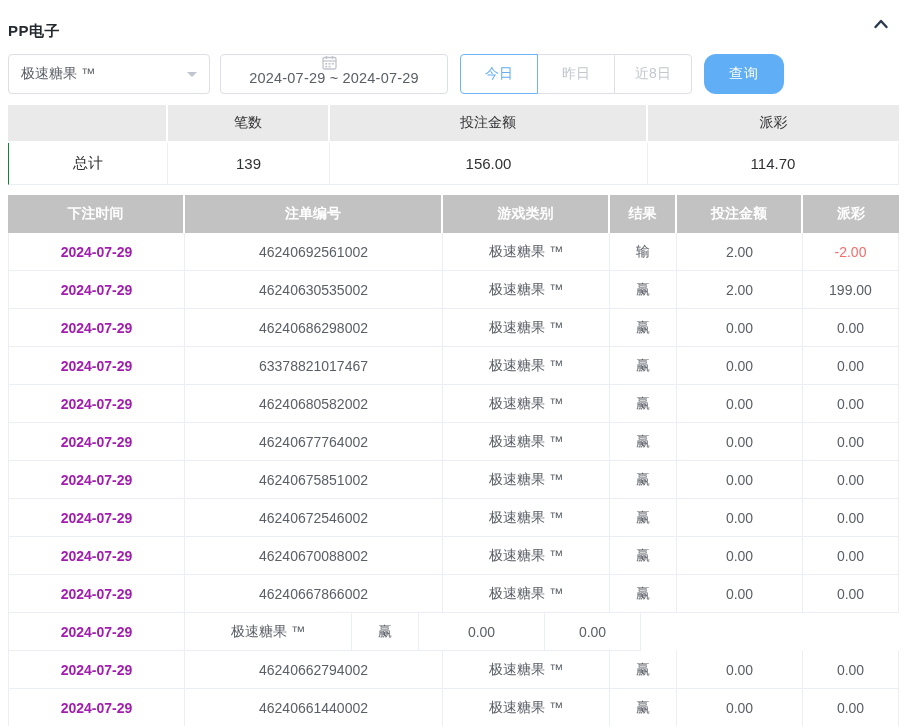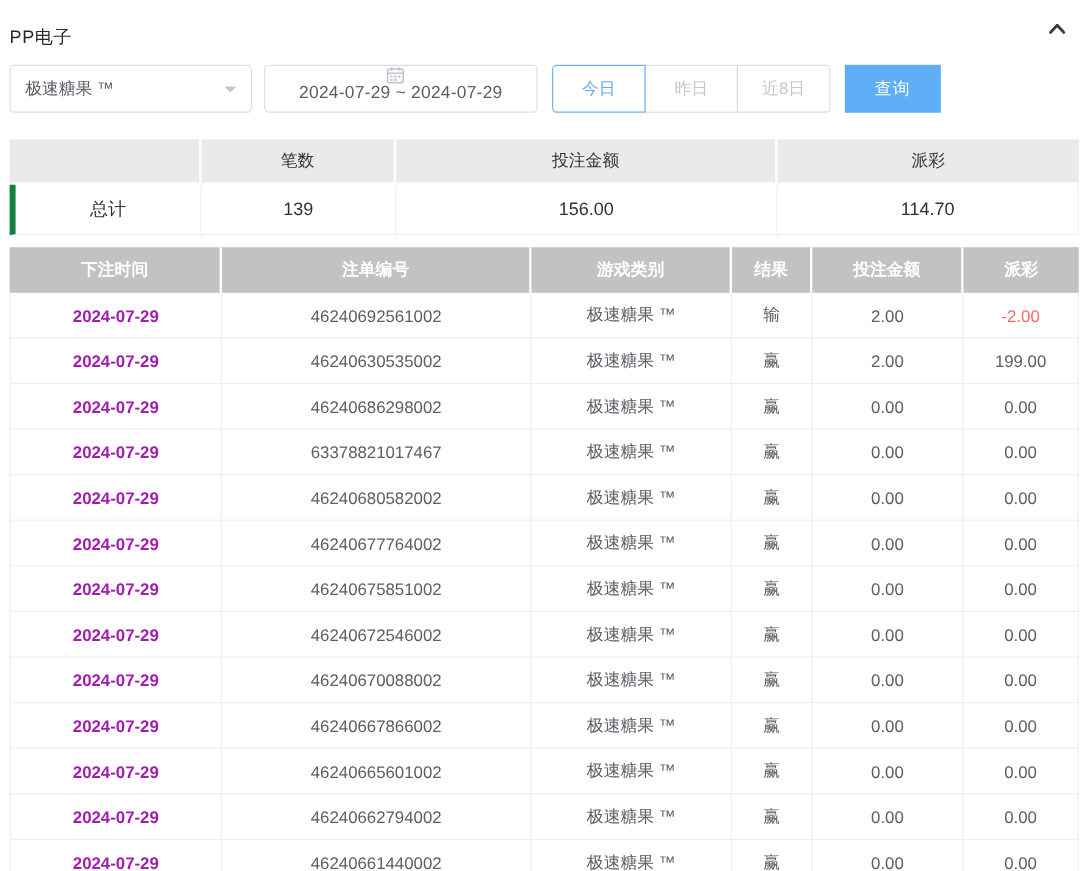--- a/index.html
+++ b/index.html
@@ -4,53 +4,53 @@
 <style>
   html,body{margin:0;padding:0;}
   body{
     width:907px;height:726px;overflow:hidden;background:#ffffff;
     font-family:"Liberation Sans","DejaVu Sans",sans-serif;color:#303133;
   }
   .panel{padding:14px 8px 0 8px;}
 
   
   .panel-head{display:flex;justify-content:space-between;align-items:center;height:20px;}
-  .panel-title{font-size:15px;font-weight:normal;color:#24292f;letter-spacing:.5px;margin-top:14px;}
+  .panel-title{font-size:15px;font-weight:bold;color:#24292f;letter-spacing:.5px;margin-top:14px;}
   .collapse-btn{width:20px;height:20px;margin-right:8px;cursor:pointer;display:flex;align-items:center;justify-content:center;}
 
   
   .controls{display:flex;align-items:center;margin-top:20px;height:40px;}
   .ctl{box-sizing:border-box;height:40px;border:1px solid #dcdfe6;border-radius:4px;background:#fff;
        display:flex;align-items:center;font-size:14px;color:#5a5e66;}
   .game-select{width:202px;justify-content:space-between;padding:0 12px;cursor:pointer;}
   .caret-down{width:0;height:0;border:5px solid transparent;border-top-color:#c0c4cc;margin-top:6px;}
   .date-box{width:228px;margin-left:10px;padding:0 11px;cursor:pointer;flex-direction:column;}
   .cal-icon{margin-right:9px;display:flex;}
   .date-text{font-size:14.5px;color:#5a5e66;letter-spacing:.2px;white-space:nowrap;}
 
   .btn-group{display:flex;margin-left:12px;}
   .qbtn{box-sizing:border-box;height:40px;width:78px;background:#fff;border:1px solid #dcdfe6;
         color:#c3c7ce;font-size:14px;display:flex;align-items:center;justify-content:center;
         margin-left:-1px;cursor:pointer;position:relative;}
   .qbtn:first-child{border-radius:4px 0 0 4px;margin-left:0;}
   .qbtn:last-child{border-radius:0 4px 4px 0;}
   .qbtn.active{border-color:#6db4f6;color:#64adf2;z-index:1;}
 
-  .query-btn{box-sizing:border-box;margin-left:12px;height:40px;width:80px;border:none;border-radius:0;
+  .query-btn{box-sizing:border-box;margin-left:12px;height:40px;width:80px;border:none;border-radius:12px;
         background:#60aef6;color:#fff;font-size:14px;display:flex;align-items:center;justify-content:center;
         cursor:pointer;letter-spacing:1px;}
 
   
-  .summary{margin-top:22px;}
+  .summary{margin-top:11px;}
   .srow{display:flex;}
   .scell{box-sizing:border-box;display:flex;align-items:center;justify-content:center;font-size:14px;}
   .s-head .scell{height:38px;background:#eaeaea;color:#303133;border-right:2px solid #fff;border-bottom:2px solid #fff;}
   .s-head .scell:last-child{border-right:none;}
   .s-body .scell{height:42px;font-size:15px;color:#303133;border-right:1px solid #ebeef5;border-bottom:1px solid #ebeef5;}
-  .s-body .scell:first-child{border-left:5px solid #15803d;font-family:Liberation Mono, monospace;}
+  .s-body .scell:first-child{border-left:1px solid #15803d;font-family:Liberation Mono, monospace;}
   .s-body .scell:last-child{border-right:1px solid #ebeef5;}
   .s0{width:160px}.s1{width:162px}.s2{width:318px}.s3{width:251px}
 
   
   .mtable{margin-top:10px;}
   .m-head{display:flex;}
   .mhcell{box-sizing:border-box;height:38px;background:#c2c2c2;color:#fff;font-weight:bold;font-size:14px;
           display:flex;align-items:center;justify-content:center;border-right:2px solid #fff;}
   .mhcell:last-child{border-right:none;}
   .trow{display:flex;}
@@ -209,21 +209,20 @@
         <div class="trow">
           <div class="cell c0">2024-07-29</div>
           <div class="cell c1">46240667866002</div>
           <div class="cell c2">极速糖果 ™</div>
           <div class="cell c3">赢</div>
           <div class="cell c4">0.00</div>
           <div class="cell c5">0.00</div>
         </div>
         <div class="trow">
           <div class="cell c0">2024-07-29</div>
-          <div class="cell c1">46240665601002</div>
           <div class="cell c2">极速糖果 ™</div>
           <div class="cell c3">赢</div>
           <div class="cell c4">0.00</div>
           <div class="cell c5">0.00</div>
         </div>
         <div class="trow">
           <div class="cell c0">2024-07-29</div>
           <div class="cell c1">46240662794002</div>
           <div class="cell c2">极速糖果 ™</div>
           <div class="cell c3">赢</div>

